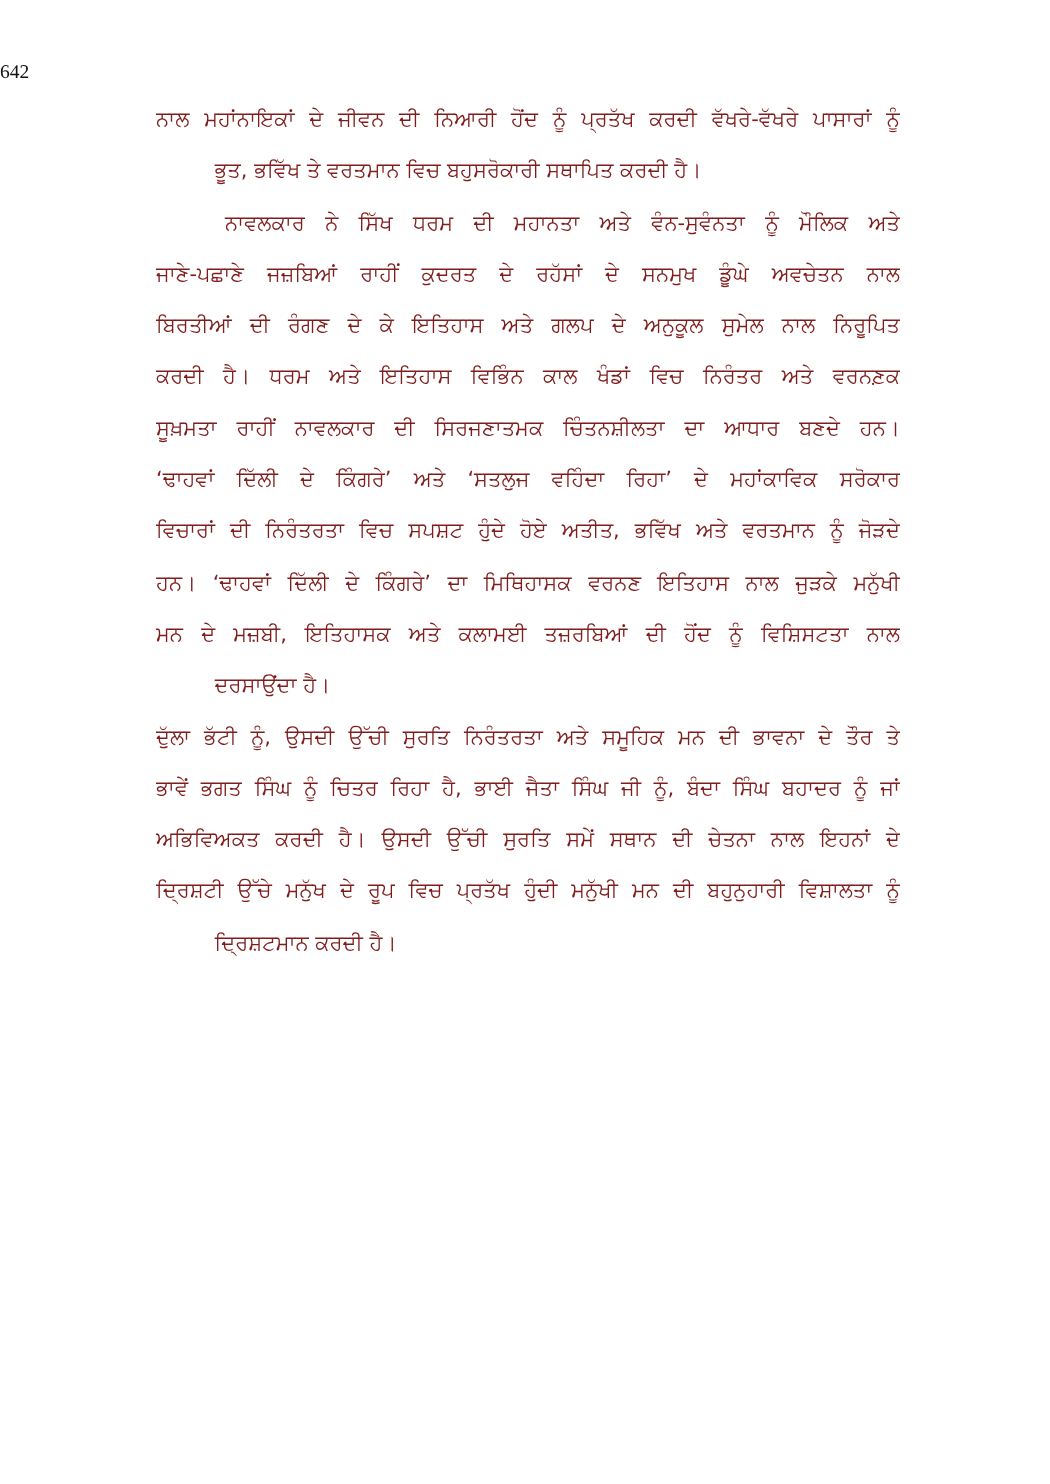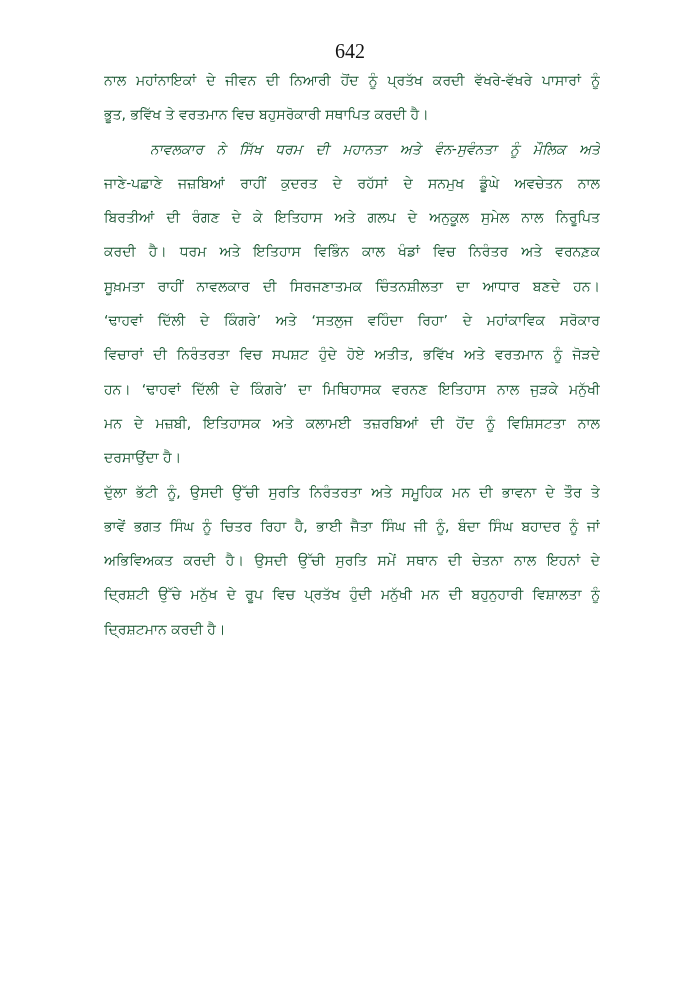--- a/index.html
+++ b/index.html
@@ -12,53 +12,53 @@
       height: 989px;
       position: relative;
       overflow: hidden;
       color: #1a1a1a;
     }
     .page-number {
       position: absolute;
       top: 40px;
       left: 0;
       width: 700px;
-      text-align: center;
+      text-align: left;
       font-family: "Liberation Serif", "DejaVu Serif", serif;
-      font-size: 20px;
+      font-size: 13px;
       color: #111;
     }
     .content {
       position: absolute;
       top: 63px;
       left: 104px;
       width: 496px;
       font-family: "DejaVu Sans", "Liberation Sans", sans-serif;
       font-size: 14px;
       line-height: 34.3px;
-      color: #14532d;
+      color: #7f1d1d;
     }
     .para {
       margin: 0;
       text-align: justify;
     }
     .line {
       display: block;
       white-space: nowrap;
       text-align-last: justify;
       text-align: justify;
       height: 34.3px;
       overflow: hidden;
     }
     .line.last {
       text-align-last: left;
+      margin-left: 39px;
     }
     .line.first-indent {
       padding-left: 46px;
-      font-style: italic;
     }
   </style>
 </head>
 <body>
 
 <div class="page-number">642</div>
 
 <div class="content">
   <div class="para">
     <span class="line">ਨਾਲ ਮਹਾਂਨਾਇਕਾਂ ਦੇ ਜੀਵਨ ਦੀ ਨਿਆਰੀ ਹੋਂਦ ਨੂੰ ਪ੍ਰਤੱਖ ਕਰਦੀ ਵੱਖਰੇ-ਵੱਖਰੇ ਪਾਸਾਰਾਂ ਨੂੰ</span>

